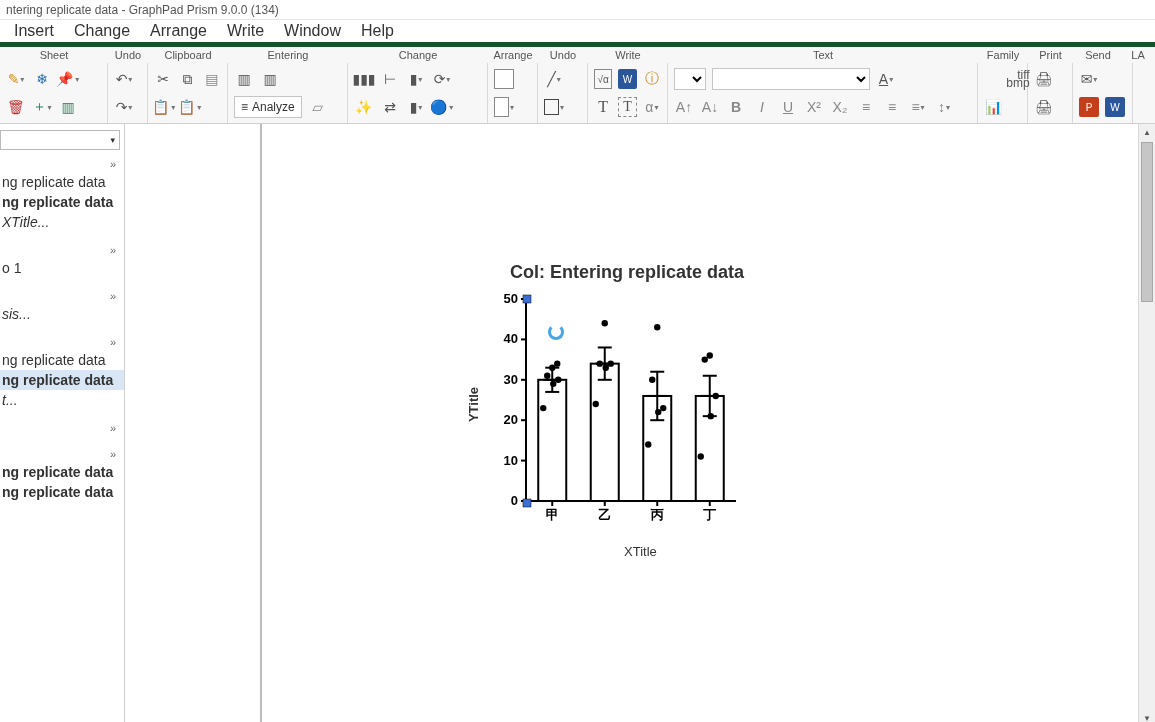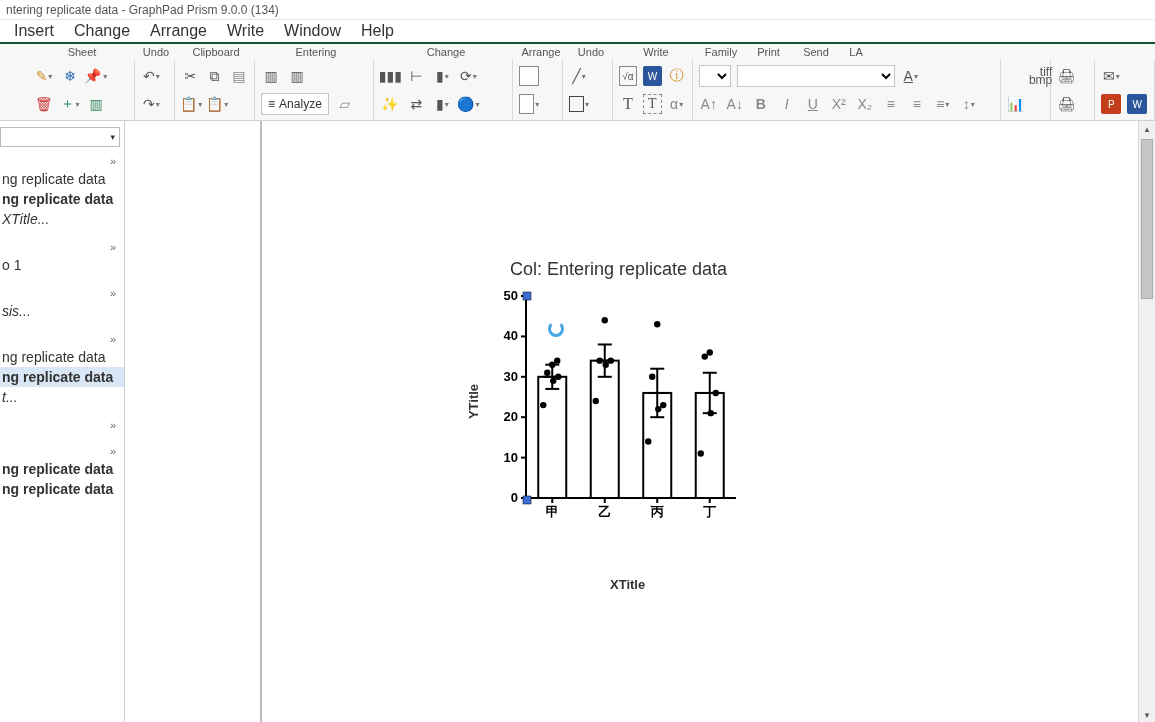--- a/index.html
+++ b/index.html
@@ -1,20 +1,20 @@
 <!DOCTYPE html>
 <html><head>
 <meta charset="utf-8">
 <style>
 * { box-sizing: border-box; margin: 0; padding: 0; font-family: "Segoe UI", Arial, sans-serif; }
 html, body { width: 1155px; height: 722px; background: #fff; overflow: hidden; font-size: 12px; color: #333; }
 .titlebar { height: 20px; border-bottom: 1px solid #e6e6e6; padding: 2px 6px; color: #555; font-size: 12px; display: flex; align-items: center; }
 .menubar { height: 22px; display: flex; align-items: center; padding: 0 4px; font-size: 16px; }
 .menubar span { padding: 2px 10px; cursor: default; }
-.ribbon { border-top: 2px solid #14532d; border-bottom: 1px solid #d0d0d0; background: #f7f7f7; padding-left: 28px; }
+.ribbon { border-top: 5px solid #14532d; border-bottom: 1px solid #d0d0d0; background: #f7f7f7; }
 .ribbon-labels { display: flex; font-size: 11px; color: #555; height: 16px; align-items: center; }
 .ribbon-labels span { text-align: center; }
 .ribbon-body { display: flex; align-items: stretch; height: 60px; }
 .grp { border-right: 1px solid #d8d8d8; padding: 2px 6px; display: flex; flex-direction: column; justify-content: space-around; }
 .row { display: flex; align-items: center; gap: 6px; height: 26px; }
 .tbtn { width: 20px; height: 20px; display: inline-flex; align-items: center; justify-content: center; color: #555; font-size: 14px; position: relative; }
 .tbtn .dd { font-size: 8px; margin-left: 1px; color: #777; }
 .analyze-btn { display: inline-flex; align-items: center; gap: 4px; border: 1px solid #c5c5c5; background:#fff; padding: 2px 6px; font-size: 12px; height:22px; }
 select.fn { height: 22px; border: 1px solid #c5c5c5; background: #fff; font-size: 11px; }
 .sq { width: 16px; height: 16px; border: 1.5px solid #444; }
@@ -37,24 +37,24 @@
 .side-gap { height: 10px; }
 .vscroll { width: 17px; background: #f0f0f0; border-left: 1px solid #d8d8d8; position: relative; }
 .vscroll .arrow { position: absolute; left: 0; right: 0; height: 16px; display:flex; align-items:center; justify-content:center; font-size:9px; color:#555; }
 .vscroll .thumb { position: absolute; left: 2px; right: 2px; background: #c6c6c6; border:1px solid #a8a8a8; }
 
 .canvas-area { flex: 1; position: relative; background: #fff; display:flex; }
 .page-gutter { width: 135px; height:100%; }
 .page { position: relative; flex:1; border-left: 2px solid #bcbcbc; }
 
 .chart { position: absolute; left: 210px; top: 125px; width: 340px; height: 330px; }
-.chart-title { position: absolute; left: 38px; top: 13px; font-size: 18px; font-weight: normal; font-family: Arial, sans-serif; }
+.chart-title { position: absolute; left: 38px; top: 13px; font-size: 18px; font-weight: bold; font-family: Arial, sans-serif; }
 svg.plot { position:absolute; left: 0; top: 40px; }
 .axis-label-y { position:absolute; left: -16px; top: 148px; transform: rotate(-90deg); font-weight: bold; font-size: 13px; }
-.axis-label-x { position:absolute; left: 138px; top: 295px; font-weight: bold; font-size: 13px; margin-top: 36px; }
+.axis-label-x { position:absolute; left: 152px; top: 295px; font-weight: normal; font-size: 13px; }
 .tick-text { font-size: 13px; font-weight: bold; font-family: Arial, sans-serif; }
 .cat-text { font-size: 13px; font-weight: bold; font-family: Arial, sans-serif; }
 .sel-handle { fill: #3b6fd6; stroke: #000; stroke-width: 0.5; }
 .loading-ring { position:absolute; left: 76px; top: 75px; width: 16px; height: 16px; border: 3px solid #49a6e6; border-top-color: transparent; border-radius: 50%; }
 </style>
 </head>
 <body>
 
 <div class="titlebar">
   <span>ntering replicate data - GraphPad Prism 9.0.0 (134)</span>
@@ -72,20 +72,21 @@
 <div class="ribbon">
   <div class="ribbon-labels">
     <span style="width:108px">Sheet</span>
     <span style="width:40px">Undo</span>
     <span style="width:80px">Clipboard</span>
     <span style="width:120px">Entering</span>
     <span style="width:140px">Change</span>
     <span style="width:50px">Arrange</span>
     <span style="width:50px">Undo</span>
     <span style="width:80px">Write</span>
+    <span style="width:310px">Text</span>
     <span style="width:50px">Family</span>
     <span style="width:45px">Print</span>
     <span style="width:50px">Send</span>
     <span style="width:30px">LA</span>
   </div>
   <div class="ribbon-body">
 
     <div class="grp" style="width:108px">
       <div class="row">
         <span class="tbtn accent">✎<span class="dd">▾</span></span>

